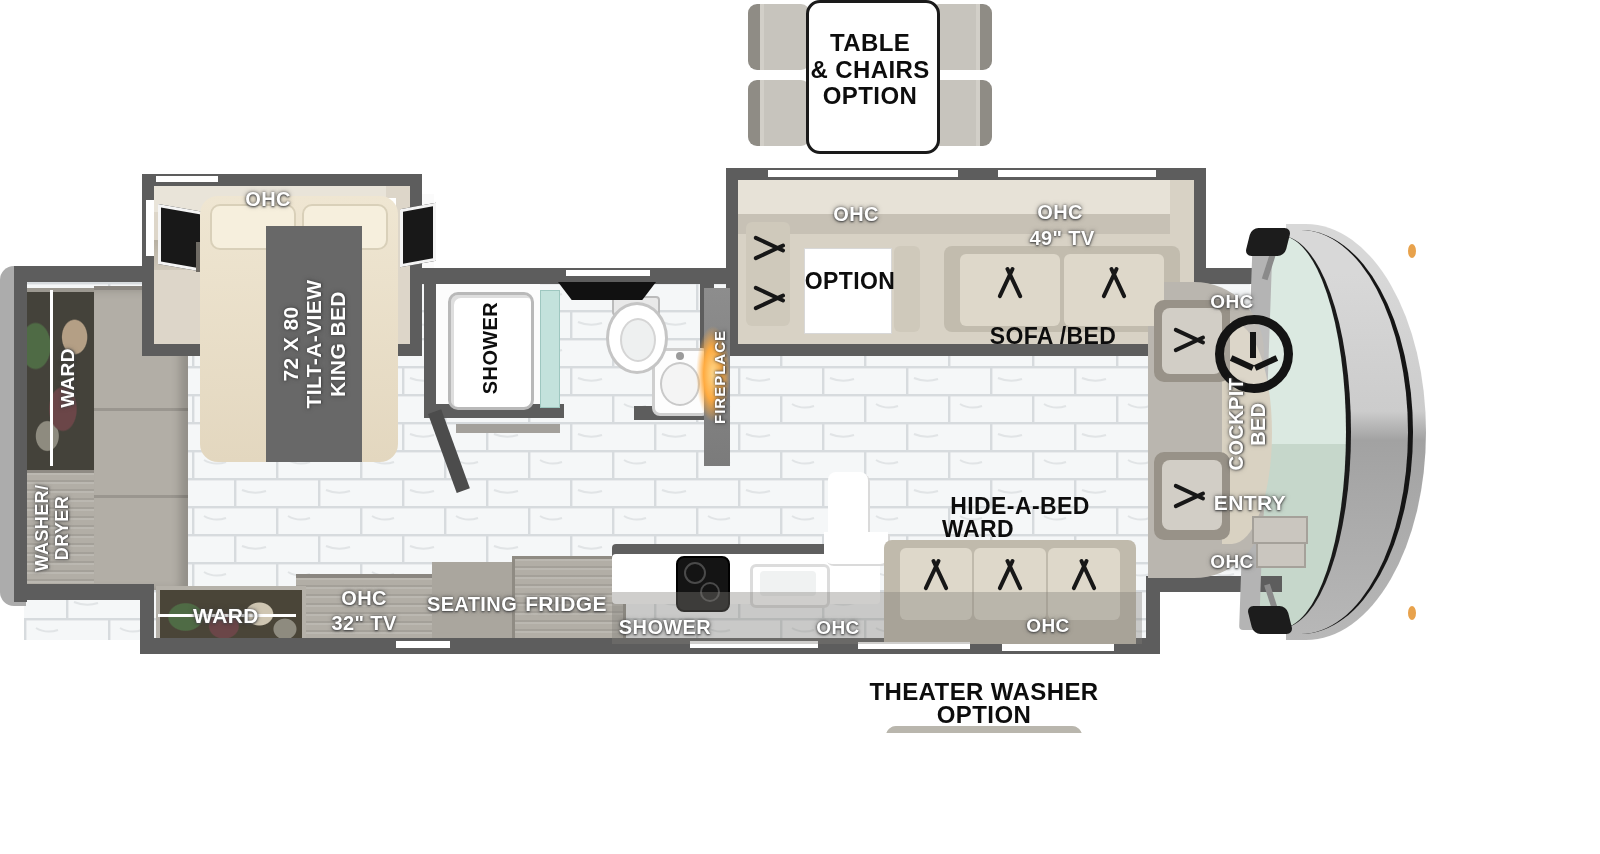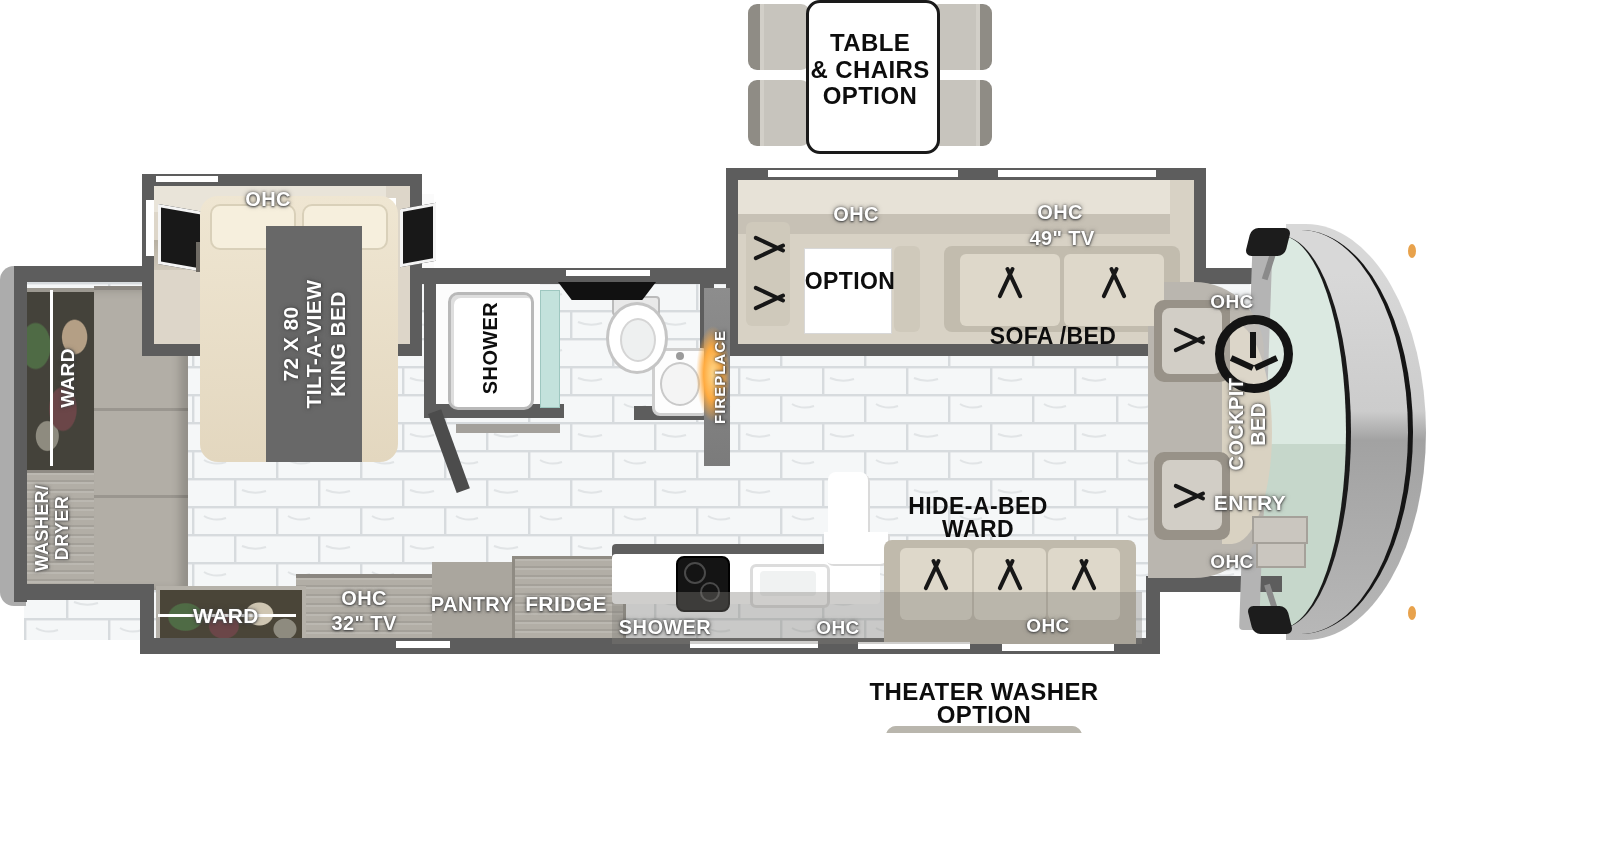--- a/index.html
+++ b/index.html
@@ -239,21 +239,21 @@
   <div class="lbl lw" style="left:806px;top:618px;width:64px;height:20px;font-size:19px;">
       <span>OHC</span>
     </div>
 
   <div class="cab woodv" style="left:512px;top:556px;width:108px;height:88px;border:3px solid #8f8b83;"></div>
   <div class="lbl lw" style="left:522px;top:592px;width:88px;height:24px;font-size:21px;">
       <span>FRIDGE</span>
     </div>
   <div class="cab woodv" style="left:432px;top:562px;width:80px;height:82px;background:#aaa69e;"></div>
   <div class="lbl lw" style="left:430px;top:592px;width:84px;height:24px;font-size:20px;">
-      <span>PANTRY</span>
+      <span>SEATING</span>
     </div>
   <div class="cab woodv" style="left:296px;top:574px;width:136px;height:72px;border-top:4px solid #8a8680;"></div>
   <div class="lbl lw" style="left:324px;top:588px;width:80px;height:20px;font-size:20px;">
       <span>OHC</span>
     </div>
   <div class="lbl lw" style="left:314px;top:612px;width:100px;height:22px;font-size:20px;">
       <span>32" TV</span>
     </div>
   <div class="abs" style="left:156px;top:586px;width:142px;height:60px;border:4px solid #b5b1a9;z-index:3;
               background:#4a4538;background-image:radial-gradient(30px 24px at 18% 45%,#4f6b45 0 55%,transparent 60%),radial-gradient(26px 22px at 45% 60%,#6b4648 0 55%,transparent 60%),radial-gradient(24px 20px at 70% 40%,#cfc6b2 0 55%,transparent 60%),radial-gradient(20px 18px at 88% 65%,#8e8b7f 0 55%,transparent 60%);"></div>
@@ -262,21 +262,21 @@
       <span>WARD</span>
     </div>
 
   <div class="cab" style="left:884px;top:540px;width:252px;height:104px;background:#c0baac;border-radius:8px 8px 0 0;z-index:4;"></div>
   <div class="seatcush" style="left:900px;top:548px;width:72px;height:72px;"></div>
   <div class="seatcush" style="left:974px;top:548px;width:72px;height:72px;"></div>
   <div class="seatcush" style="left:1048px;top:548px;width:72px;height:72px;"></div>
   <div class="vmark" style="left:914px;top:552px;"></div>
   <div class="vmark" style="left:988px;top:552px;"></div>
   <div class="vmark" style="left:1062px;top:552px;"></div>
-  <div class="lbl lb" style="left:898px;top:494px;width:160px;height:24px;font-size:23px;">
+  <div class="lbl lb" style="left:940px;top:494px;width:160px;height:24px;font-size:23px;">
       <span>HIDE-A-BED</span>
     </div>
   <div class="lbl lb" style="left:938px;top:518px;width:80px;height:22px;font-size:23px;">
       <span>WARD</span>
     </div>
   <div class="lbl lw" style="left:1016px;top:616px;width:64px;height:20px;font-size:19px;">
       <span>OHC</span>
     </div>
 
   <div>

